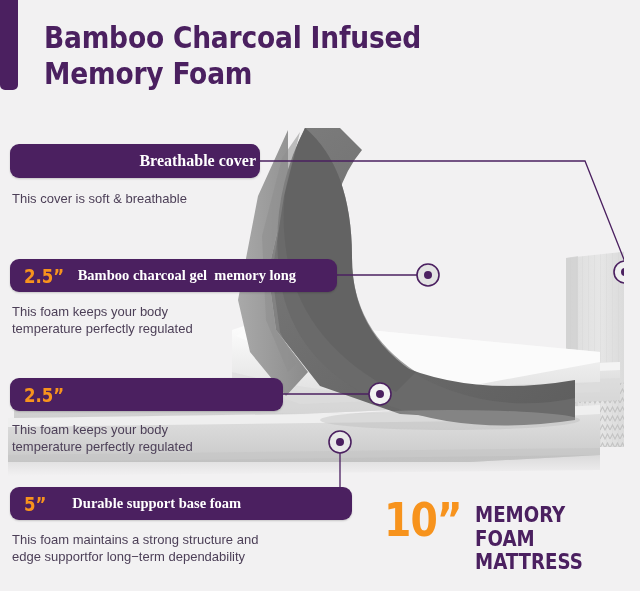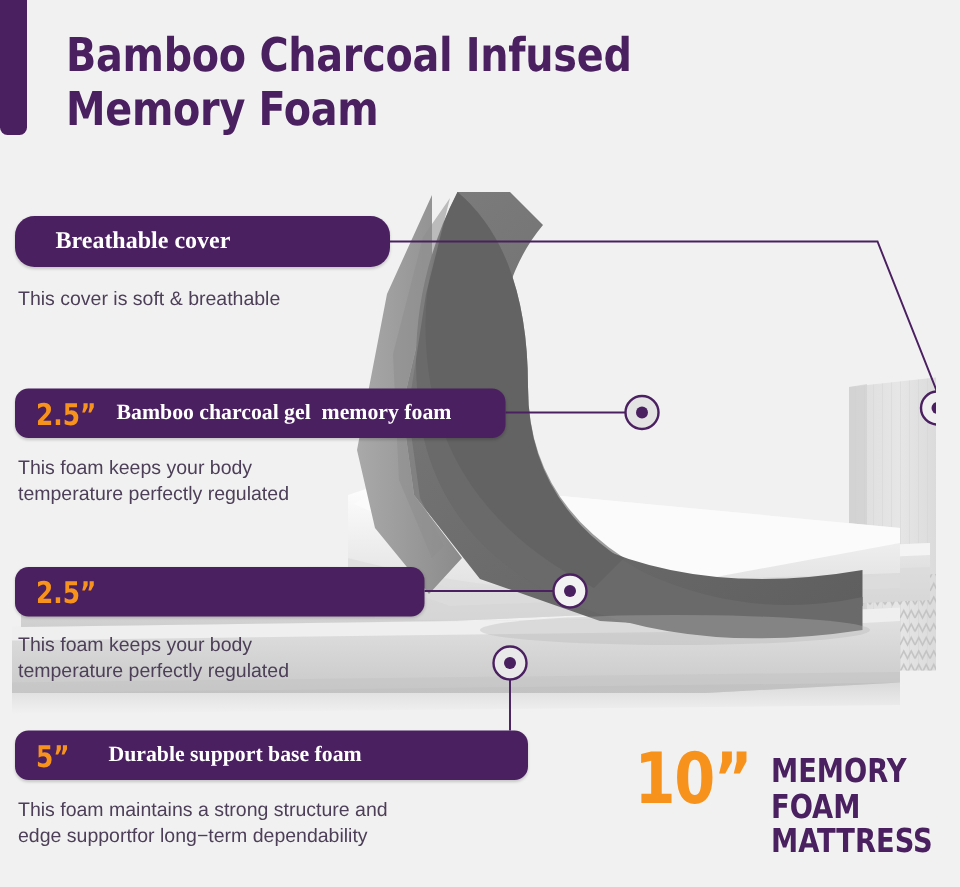--- a/index.html
+++ b/index.html
@@ -49,35 +49,35 @@
     font-weight:700;font-size:20px;line-height:1;
     margin-right:10px;white-space:nowrap;
     transform:scaleX(.92);transform-origin:left center;
   }
   .badge .btxt{
     color:#ffffff;
     font-family:"Liberation Serif","DejaVu Serif",serif;
     font-weight:700;font-size:14.5px;line-height:1;
     white-space:pre;
   }
-  .badge.center{justify-content:flex-start;padding:0 27px;border-radius:13px;}
+  .badge.center{justify-content:flex-end;padding:0 4px;}
   .badge.center .btxt{font-size:16px;}
 
   
   .desc{
     position:absolute;
     color:#4c3f57;
     font-size:13px;line-height:1.33;
     font-family:"Liberation Sans",sans-serif;
     white-space:pre-line;
     z-index:6;
   }
 
   
-  .lockup{position:absolute;left:423px;top:500px;display:flex;align-items:flex-start;z-index:7;}
+  .lockup{position:absolute;left:384px;top:500px;display:flex;align-items:flex-start;z-index:7;}
   .lockup .big{
     color:#f7931d;
     font-family:"Liberation Sans Narrow","DejaVu Sans Condensed","Liberation Sans",sans-serif;
     font-weight:700;font-size:47px;line-height:.86;
     letter-spacing:-1px;margin-right:7px;
     transform:scaleX(.93);transform-origin:left top;
   }
   .lockup .words{
     color:#4b2060;
     font-family:"Liberation Sans Narrow","DejaVu Sans Condensed","Liberation Sans",sans-serif;
@@ -207,21 +207,21 @@
     <span>Memory Foam</span>
   </div>
 
   <div class="badge center" style="left:10px;top:144px;width:250px;height:34px;">
     <span class="btxt">Breathable cover</span>
   </div>
   <div class="desc" style="left:12px;top:190px;width:300px;">This cover is soft &amp; breathable</div>
 
   <div class="badge" style="left:10px;top:259px;width:327px;height:33px;">
     <span class="meas">2.5”</span>
-    <span class="btxt">Bamboo charcoal gel  memory foam</span>
+    <span class="btxt">Bamboo charcoal gel  memory long</span>
   </div>
   <div class="desc" style="left:12px;top:303px;width:320px;">This foam keeps your body
 temperature perfectly regulated</div>
 
   <div class="badge" style="left:10px;top:378px;width:273px;height:33px;">
     <span class="meas">2.5”</span>
   </div>
   <div class="desc" style="left:12px;top:421px;width:320px;">This foam keeps your body
 temperature perfectly regulated</div>
 

